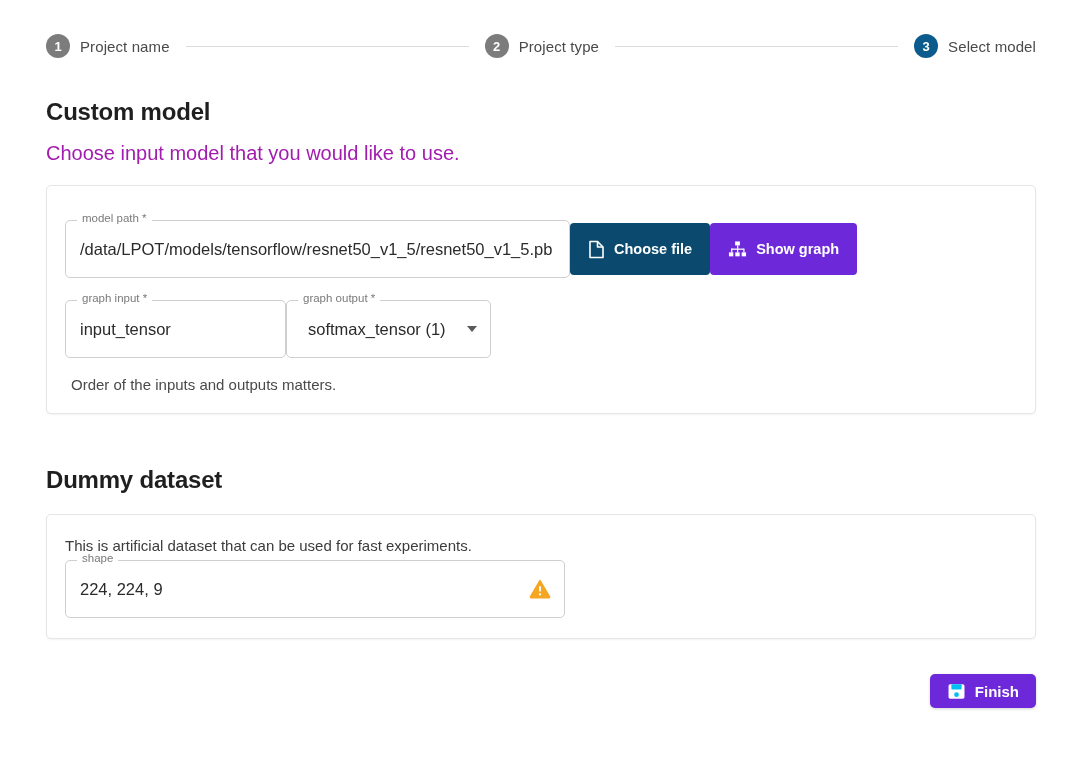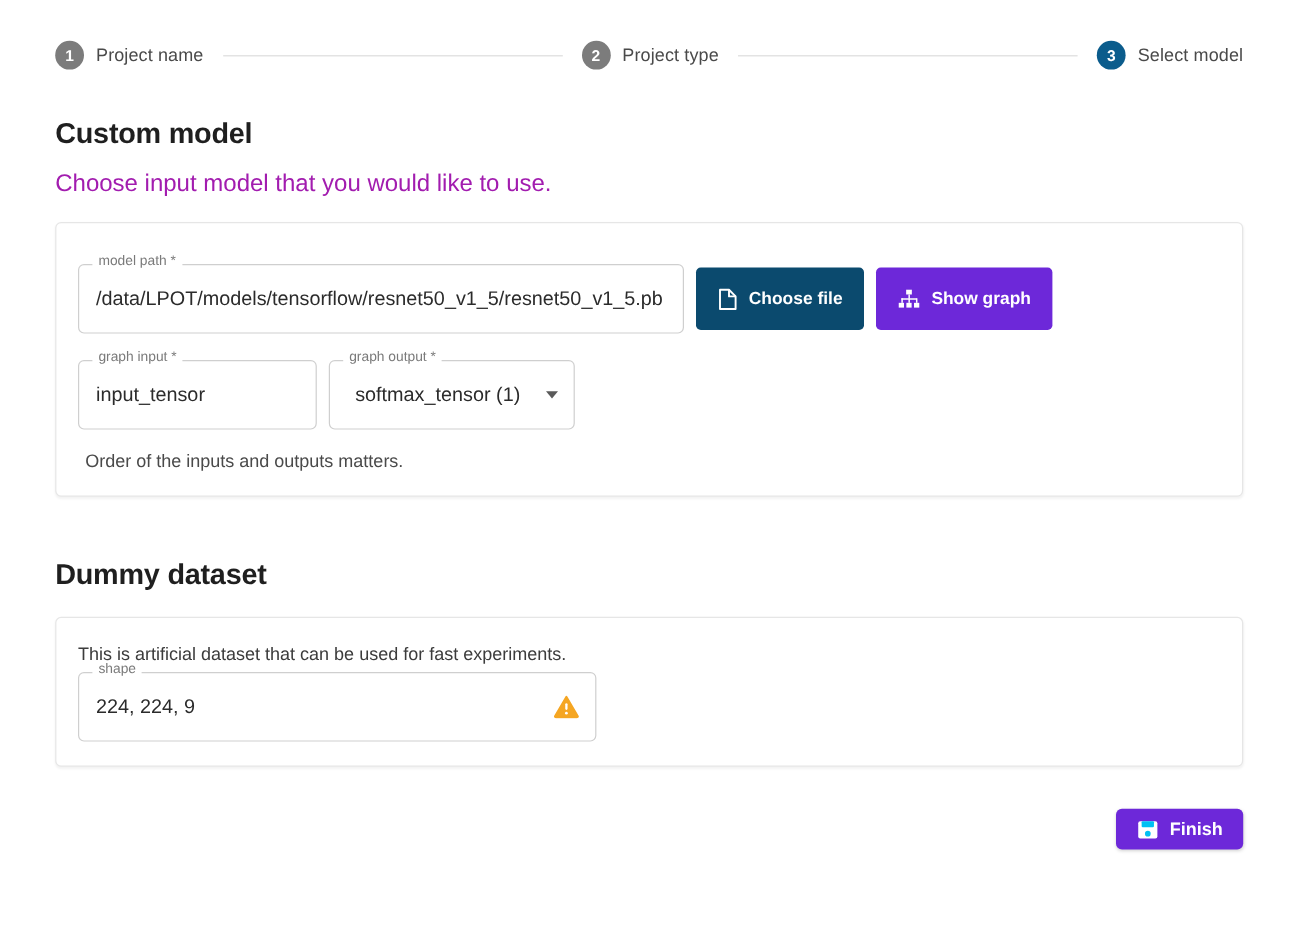--- a/index.html
+++ b/index.html
@@ -78,21 +78,20 @@
   .card-text {
     font-size: 15px;
     color: #3c3c3c;
     margin: 0 0 6px 0;
   }
 
   
   .field-row {
     display: flex;
     align-items: flex-start;
-    gap: 10px;
   }
   .field {
     position: relative;
     border: 1px solid #cfcfcf;
     border-radius: 5px;
     height: 58px;
     padding: 0 14px;
     display: flex;
     align-items: center;
     background: #fff;
@@ -108,23 +107,23 @@
     line-height: 1;
     white-space: nowrap;
   }
   .field-value {
     font-size: 16.5px;
     color: #2b2b2b;
     white-space: nowrap;
     overflow: hidden;
   }
   .field.model-path { width: 505px; margin-top: 12px; }
-  .field.graph-input { width: 199px; }
+  .field.graph-input { width: 221px; }
   .field.graph-output { width: 205px; padding-right: 34px; padding-left: 21px; }
-  .field.shape { width: 432px; padding-right: 40px; }
+  .field.shape { width: 500px; padding-right: 40px; }
 
   .caret {
     position: absolute;
     right: 13px;
     top: 50%;
     transform: translateY(-50%);
     width: 0; height: 0;
     border-left: 5.5px solid transparent;
     border-right: 5.5px solid transparent;
     border-top: 6.5px solid #5a5a5a;

